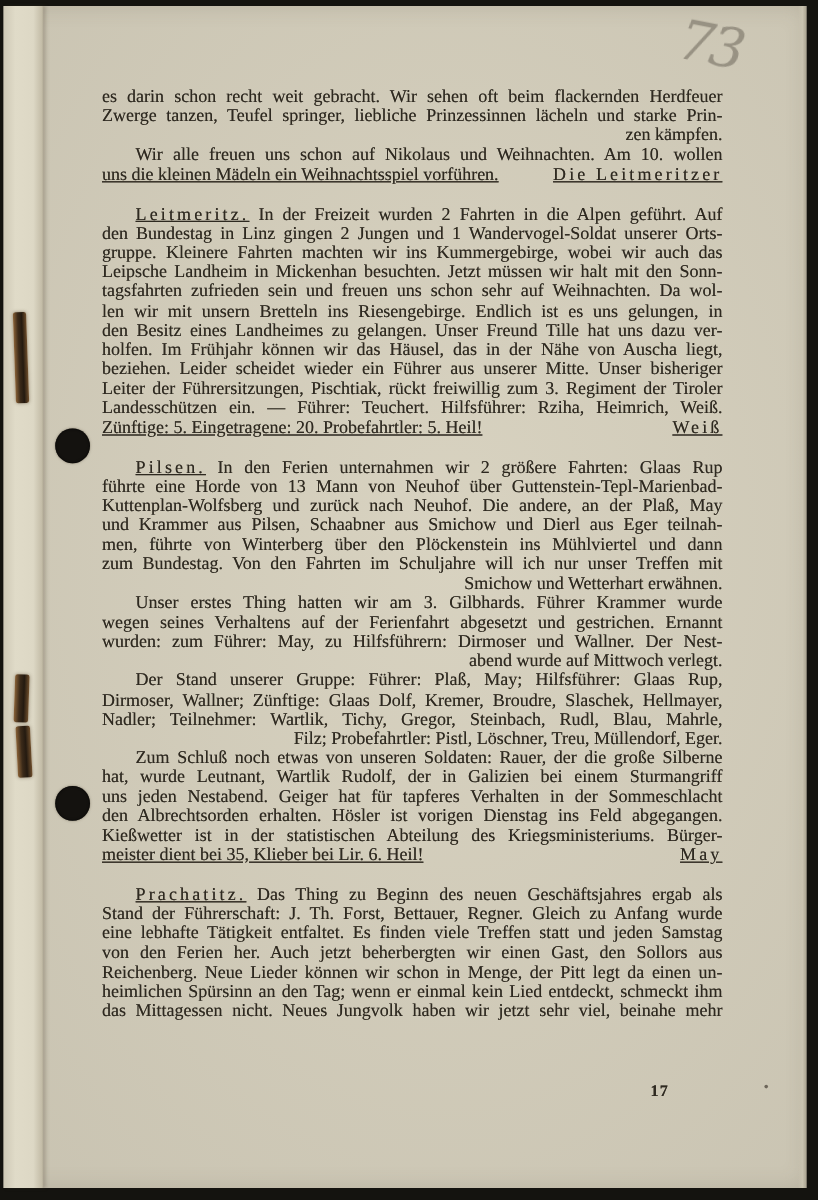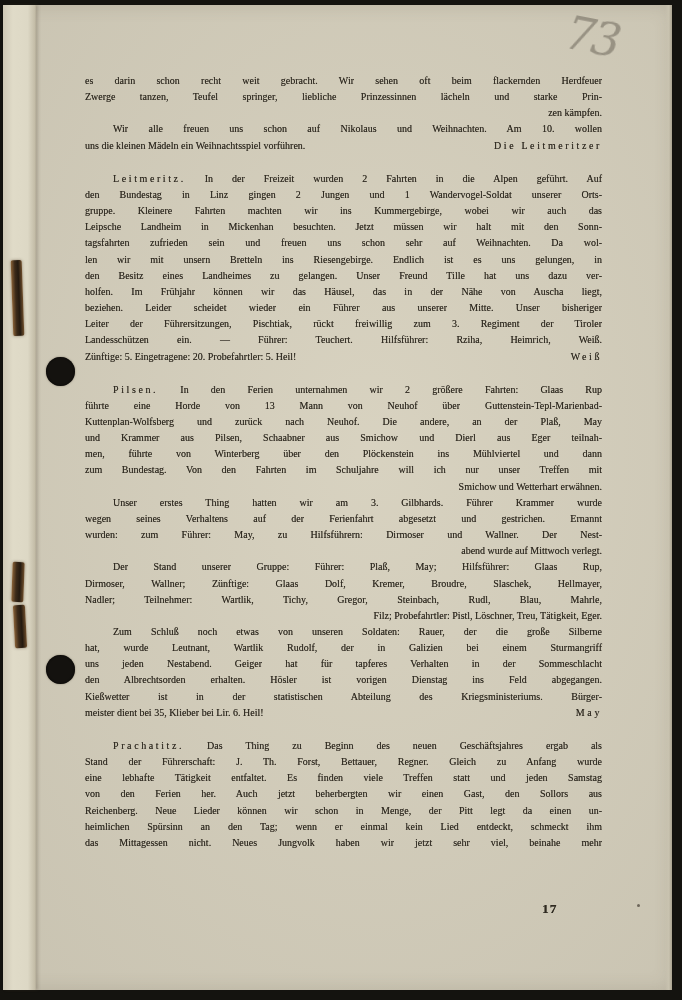--- a/index.html
+++ b/index.html
@@ -41,31 +41,31 @@
   .hole-2{left:43px;top:650px;}
   .handwritten{
     position:absolute;left:560px;top:8px;width:90px;height:80px;
     font-family:"DejaVu Serif", serif;font-style:italic;
     font-size:46px;color:#8f897b;opacity:0.85;
     transform:rotate(11deg);letter-spacing:-3px;
     filter:blur(0.3px);
   }
   .textcol{
     position:absolute;left:82px;top:68px;width:517px;
-    color:#2e2920;font-size:10px;
+    color:#2e2920;font-size:15px;
     text-shadow:0 0 0.4px rgba(46,41,32,0.65);
   }
   .block{margin:0;}
   .block.sp{margin-top:17px;}
   .line{line-height:16.15px;white-space:normal;}
   .line.j{text-align:justify;text-align-last:justify;}
   .line.unj{text-align:right;}
   .line.ind{text-indent:28px;}
-  .line.split{display:flex;justify-content:space-between;align-items:center;}
-  .lead{letter-spacing:2.6px;}
+  .line.split{display:flex;justify-content:space-between;align-items:center;text-decoration:underline;}
+  .lead{letter-spacing:2.6px;text-decoration:underline;}
   .sig{letter-spacing:2.6px;}
   .pagenum{
     position:absolute;left:539px;top:896px;
     color:#2e2920;font-size:13.5px;letter-spacing:1px;
     text-shadow:0 0 0.4px rgba(46,41,32,0.65);
     font-weight:bold;
   }
   .speck{position:absolute;left:634px;top:899px;width:3px;height:3px;border-radius:50%;background:#6d665a;}
 </style>
 </head>
@@ -123,21 +123,21 @@
       <div class="block">
         <div class="line j ind">Unser erstes Thing hatten wir am 3. Gilbhards.  Führer Krammer wurde</div>
         <div class="line j">wegen seines Verhaltens auf der Ferienfahrt abgesetzt und gestrichen.  Ernannt</div>
         <div class="line j">wurden: zum Führer: May, zu Hilfsführern: Dirmoser und Wallner.  Der Nest-</div>
         <div class="line unj">abend wurde auf Mittwoch verlegt.</div>
       </div>
       <div class="block">
         <div class="line j ind">Der Stand unserer Gruppe: Führer: Plaß, May; Hilfsführer: Glaas Rup,</div>
         <div class="line j">Dirmoser, Wallner; Zünftige: Glaas Dolf, Kremer, Broudre, Slaschek, Hellmayer,</div>
         <div class="line j">Nadler; Teilnehmer: Wartlik, Tichy, Gregor, Steinbach, Rudl, Blau, Mahrle,</div>
-        <div class="line unj">Filz; Probefahrtler: Pistl, Löschner, Treu, Tätigkeit, Eger.</div>
+        <div class="line unj">Filz; Probefahrtler: Pistl, Löschner, Treu, Müllendorf, Eger.</div>
       </div>
       <div class="block">
         <div class="line j ind">Zum Schluß noch etwas von unseren Soldaten: Rauer, der die große Silberne</div>
         <div class="line j">hat, wurde Leutnant, Wartlik Rudolf, der in Galizien bei einem Sturmangriff</div>
         <div class="line j">uns jeden Nestabend.  Geiger hat für tapferes Verhalten in der Sommeschlacht</div>
         <div class="line j">den Albrechtsorden erhalten.  Hösler ist vorigen Dienstag ins Feld abgegangen.</div>
         <div class="line j">Kießwetter ist in der statistischen Abteilung des Kriegsministeriums.  Bürger-</div>
         <div class="line split">
           <span>meister dient bei 35, Klieber bei Lir. 6.  Heil!</span>
           <span class="sig">May</span>

